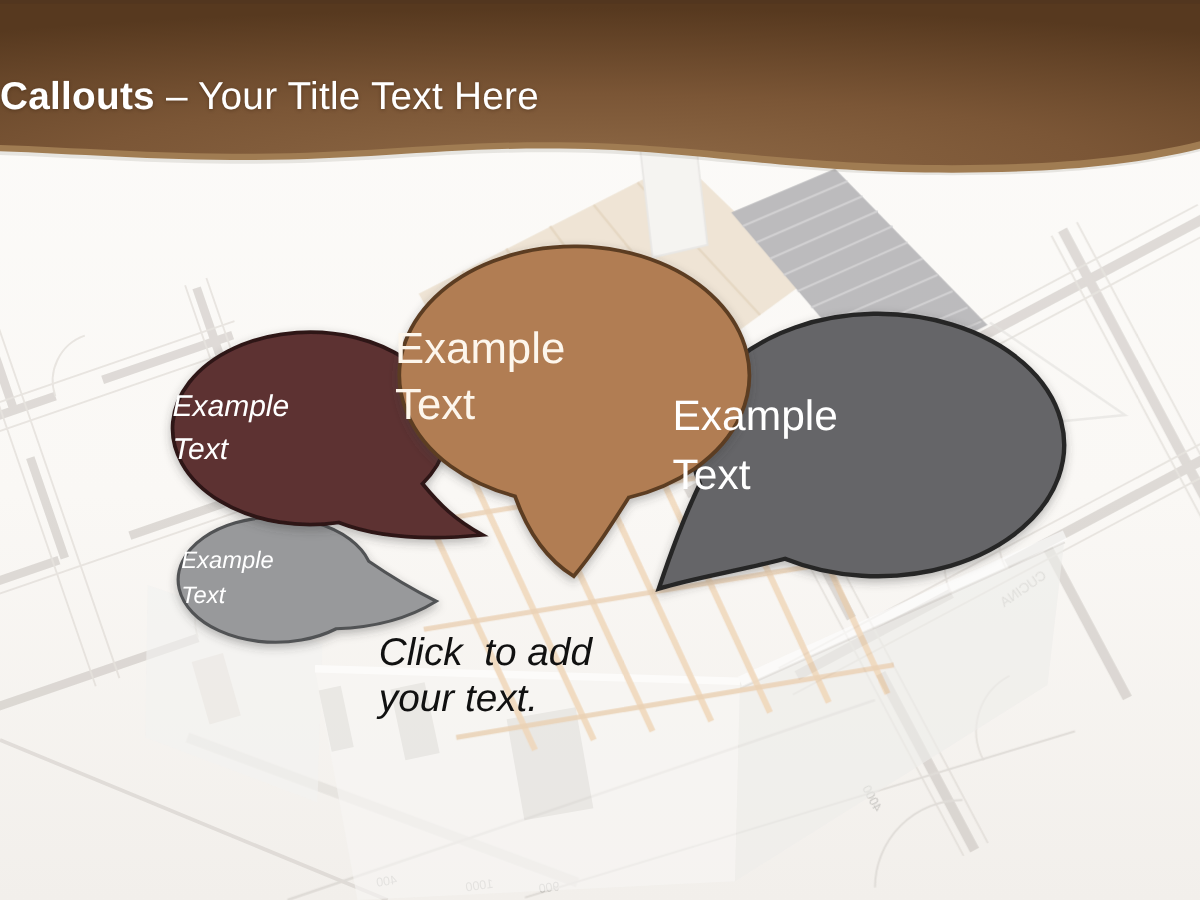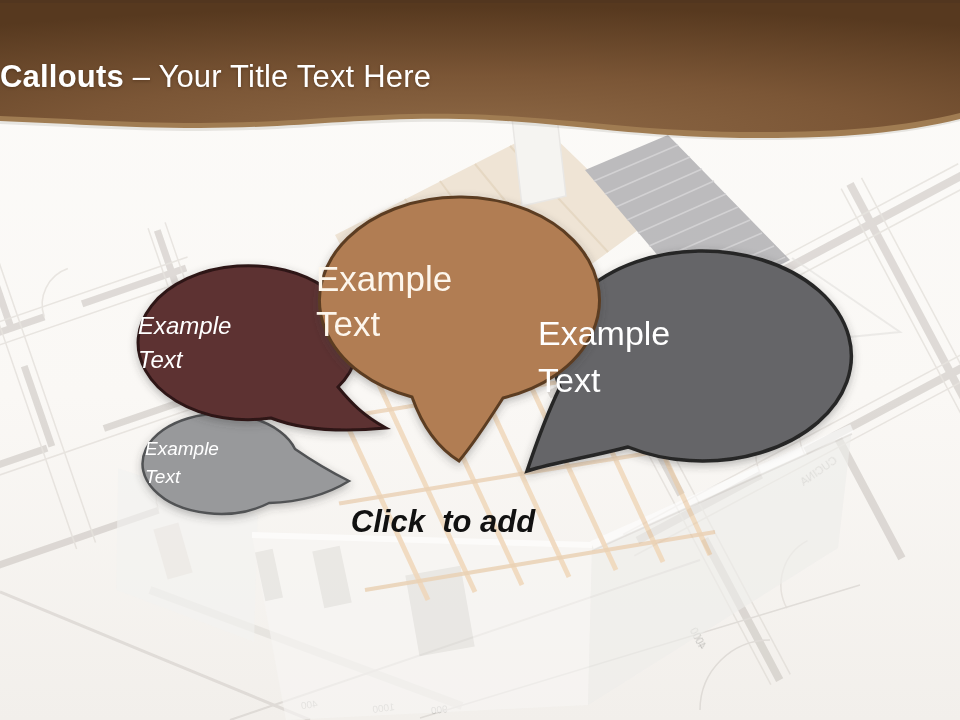--- a/index.html
+++ b/index.html
@@ -19,22 +19,22 @@
   .slide-title .t-bold{font-weight:bold;}
   .callout-label{
     position:absolute;color:#fff;pointer-events:none;
   }
   .callout-label .ln{display:block;}
   .lbl-maroon{left:138px;top:309px;width:212px;font-size:24px;line-height:34px;font-style:italic;}
   .lbl-tan{left:316px;top:256px;width:286px;font-size:35px;line-height:45px;color:#fdf6ec;}
   .lbl-gray-large{left:538px;top:310px;width:300px;font-size:34px;line-height:47px;}
   .lbl-gray-small{left:145px;top:435px;width:154px;font-size:19px;line-height:28px;font-style:italic;}
   .placeholder-text{
-    position:absolute;left:303px;top:503px;width:280px;text-align:center;
-    font-size:31px;line-height:37px;font-style:italic;color:#111;font-weight:bold;
+    position:absolute;left:303px;top:503px;width:280px;
+    font-size:31px;line-height:37px;font-style:italic;color:#111;
   }
   .placeholder-text .ln{display:block;white-space:pre-wrap;}
 </style>
 </head>
 <body>
 
 <div class="slide">
 
   <svg class="layer" viewBox="0 0 960 720" aria-hidden="true">
     <defs>
@@ -201,15 +201,16 @@
     <span class="ln">Example</span>
     <span class="ln">Text</span>
   </div>
   <div class="callout-label lbl-tan">
     <span class="ln">Example</span>
     <span class="ln">Text</span>
   </div>
 
   <div class="placeholder-text">
     <span class="ln">Click  to add</span>
+    <span class="ln">your text.</span>
   </div>
 
 </div>
 
 </body></html>

